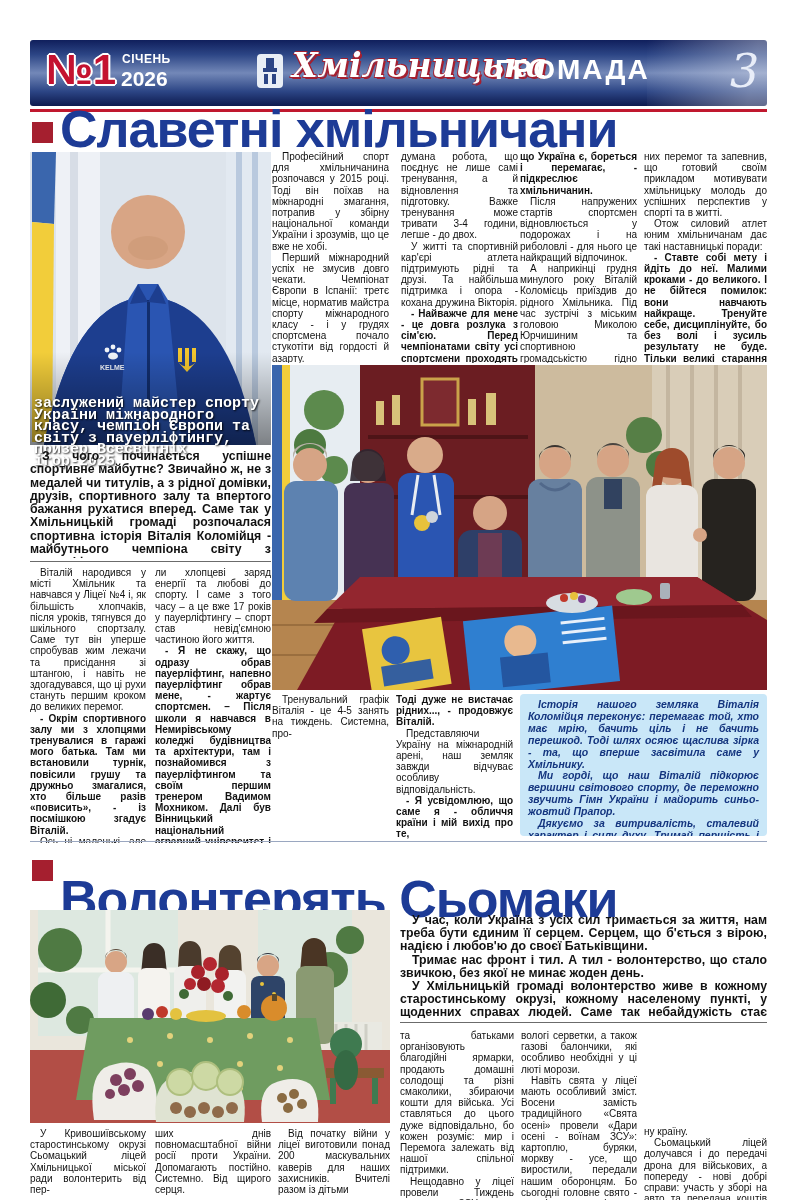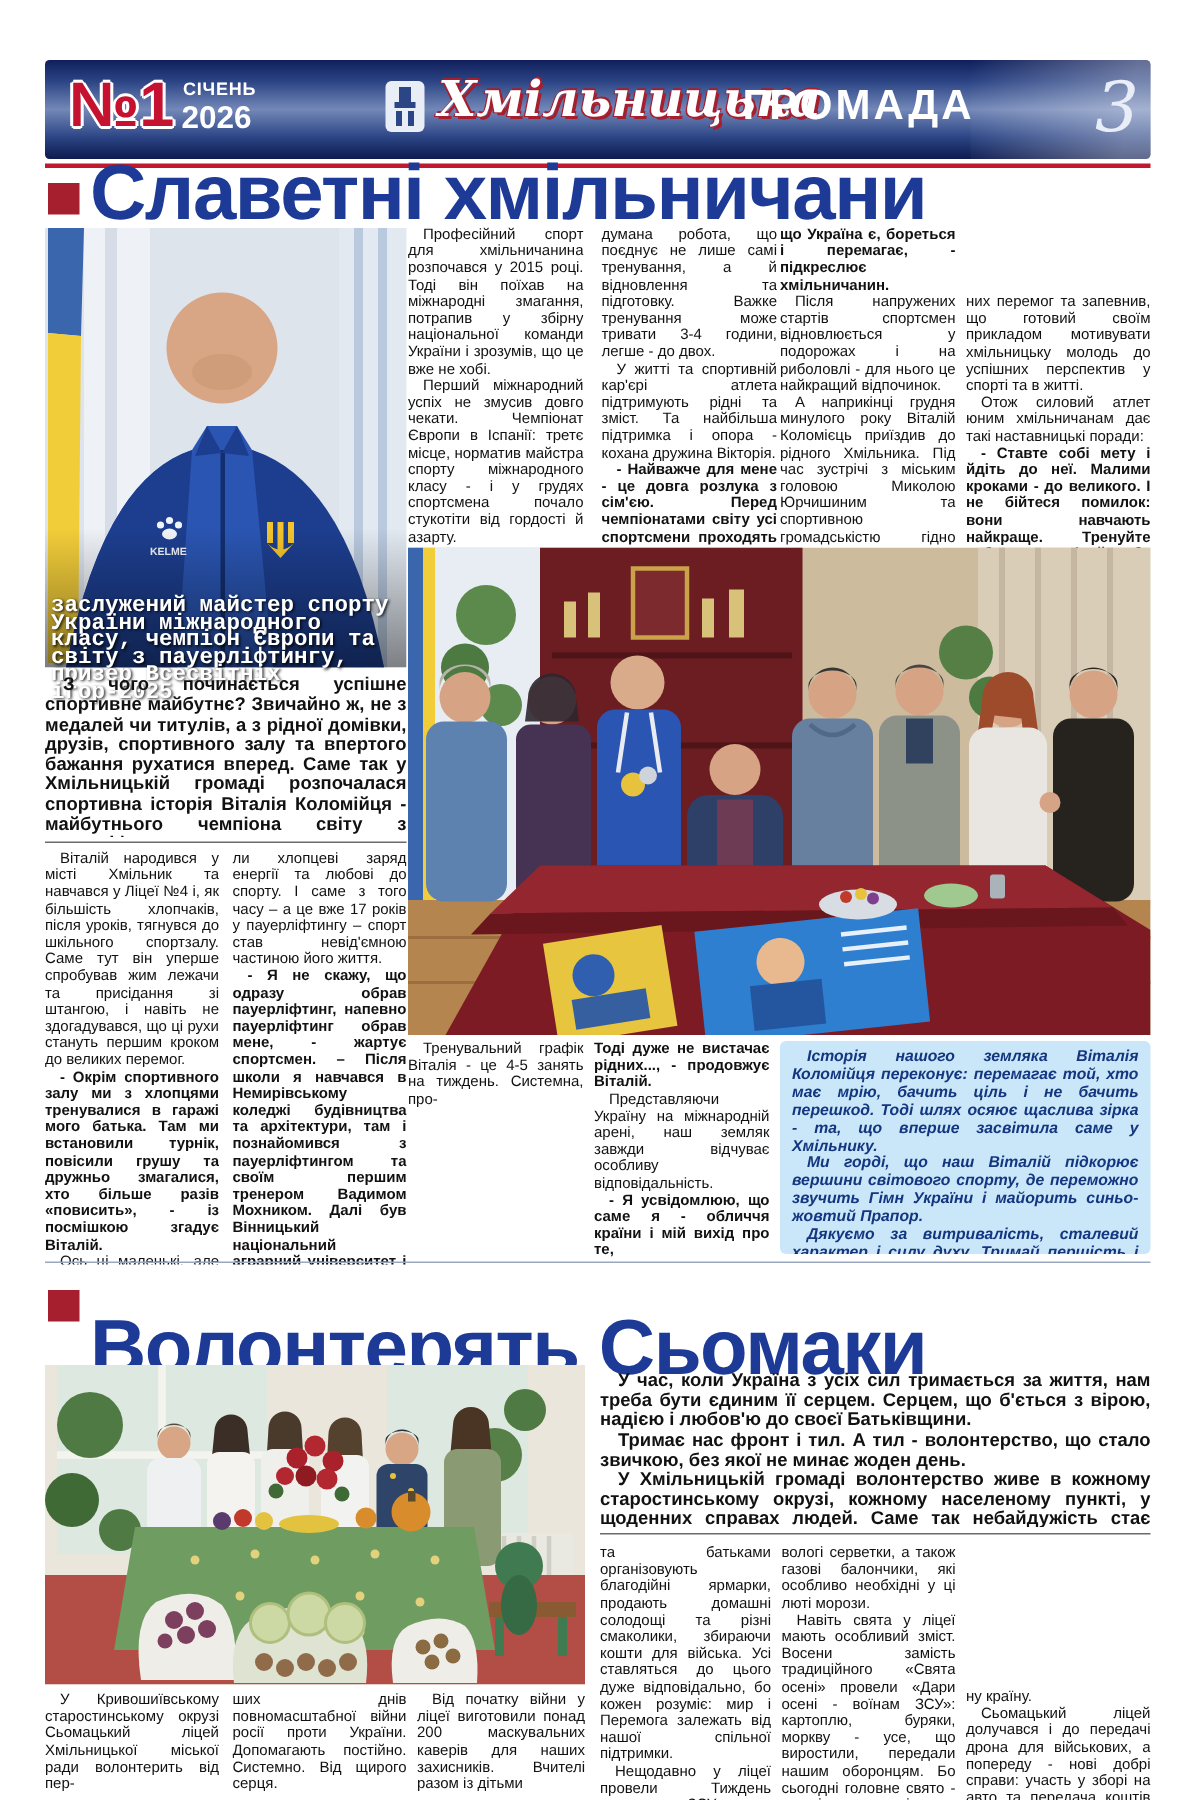--- a/index.html
+++ b/index.html
@@ -123,29 +123,29 @@
     <p class="b">- Я не скажу, що одразу обрав пауерліфтинг, напевно пауерліфтинг обрав мене, - жартує спортсмен. – Після школи я навчався в Немирівському коледжі будівництва та архітектури, там і познайомився з пауерліфтингом та своїм першим тренером Вадимом Мохником. Далі був Вінницький національний аграрний університет і мій тренер Іван Чупринко, який і досі у спорті поруч зі мною.</p>
   </div>
 
   <div class="col" style="left:272px;top:151px;width:117px;height:212px;">
     <p>Професійний спорт для хмільничанина розпочався у 2015 році. Тоді він поїхав на міжнародні змагання, потрапив у збірну національної команди України і зрозумів, що це вже не хобі.</p>
     <p>Перший міжнародний успіх не змусив довго чекати. Чемпіонат Європи в Іспанії: третє місце, норматив майстра спорту міжнародного класу - і у грудях спортсмена почало стукотіти від гордості й азарту.</p>
 
   </div>
   <div class="col" style="left:384px;top:151px;width:117px;height:212px;margin-left:17px;">
     <p class="noind">думана робота, що поєднує не лише самі тренування, а й відновлення та підготовку. Важке тренування може тривати 3-4 години, легше - до двох.</p>
-    <p>У житті та спортивній кар'єрі атлета підтримують рідні та зміст. Та найбільша підтримка і опора - кохана дружина Вікторія.</p>
+    <p>У житті та спортивній кар'єрі атлета підтримують рідні та друзі. Та найбільша підтримка і опора - кохана дружина Вікторія.</p>
     <p class="b">- Найважче для мене - це довга розлука з сім'єю. Перед чемпіонатами світу усі спортсмени проходять навчально-тренувальні збори на олімпійській базі. Там можна бути місяць, а інколи й два.</p>
   </div>
   <div class="col" style="left:520px;top:151px;width:117px;height:212px;">
     <p class="b noind">що Україна є, бореться і перемагає, - підкреслює хмільничанин.</p>
     <p>Після напружених стартів спортсмен відновлюється у подорожах і на риболовлі - для нього це найкращий відпочинок.</p>
     <p>А наприкінці грудня минулого року Віталій Коломієць приїздив до рідного Хмільника. Під час зустрічі з міським головою Миколою Юрчишиним та спортивною громадськістю гідно відзначено земляка за його досягнення. Віталій Коломієць подякував за визнання його спортив-</p>
   </div>
-  <div class="col" style="left:644px;top:151px;width:123px;height:212px;margin-top:45px;">
+  <div class="col" style="left:644px;top:151px;width:123px;height:212px;">
     <p class="noind">них перемог та запевнив, що готовий своїм прикладом мотивувати хмільницьку молодь до успішних перспектив у спорті та в житті.</p>
     <p>Отож силовий атлет юним хмільничанам дає такі наставницькі поради:</p>
     <p class="b">- Ставте собі мету і йдіть до неї. Малими кроками - до великого. І не бійтеся помилок: вони навчають найкраще. Тренуйте себе, дисциплінуйте, бо без волі і зусиль результату не буде. Тільки великі старання ведуть до перемоги!</p>
   </div>
 
   <svg class="abs" style="left:272px;top:365px;" width="495" height="325" viewBox="0 0 495 325">
     <rect width="495" height="325" fill="#cdbb9e"></rect>
     <rect x="0" width="88" height="240" fill="#e7edf2"></rect>
     <rect x="0" width="10" height="240" fill="#3a66ad"></rect>
       <rect x="10" width="8" height="240" fill="#f2cd3a"></rect>

